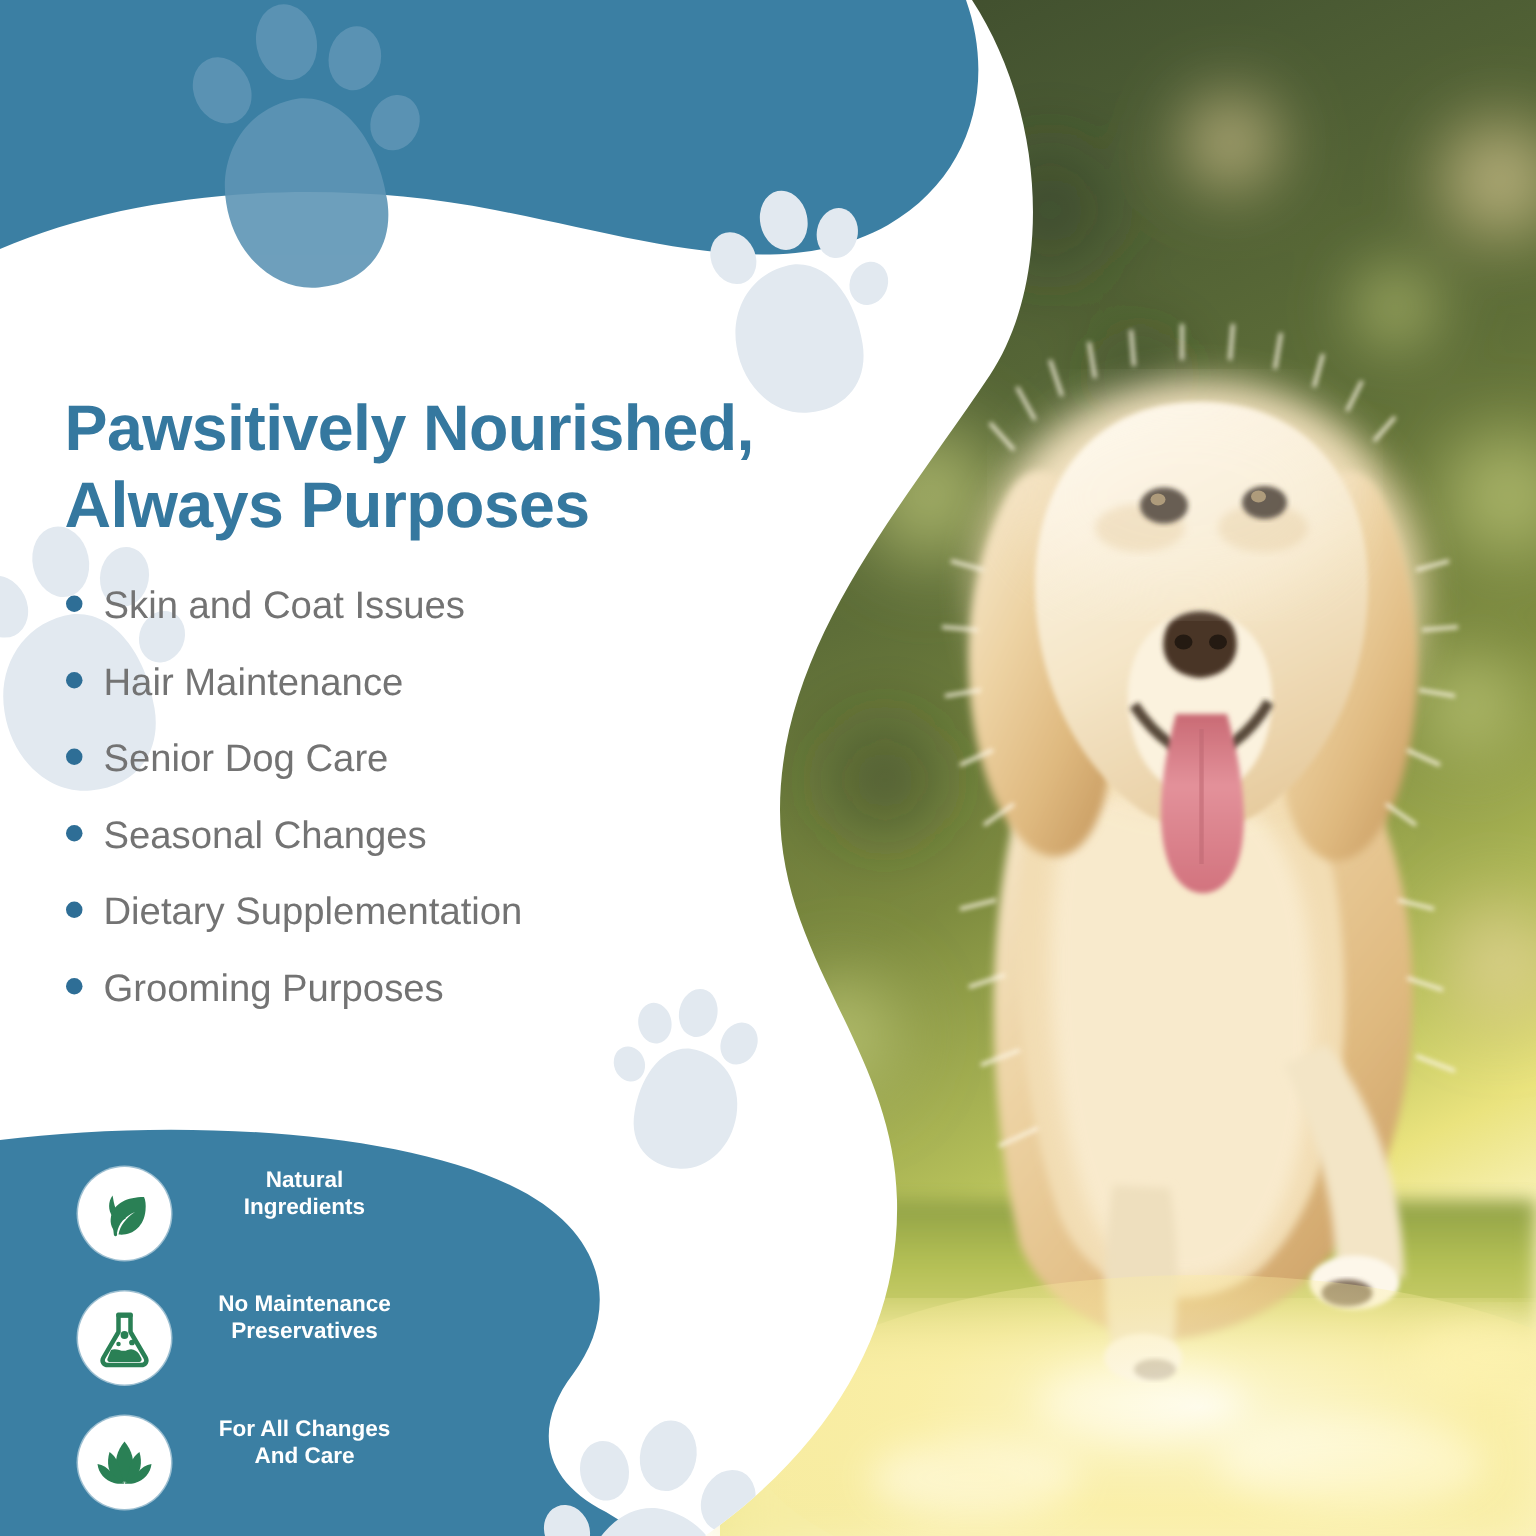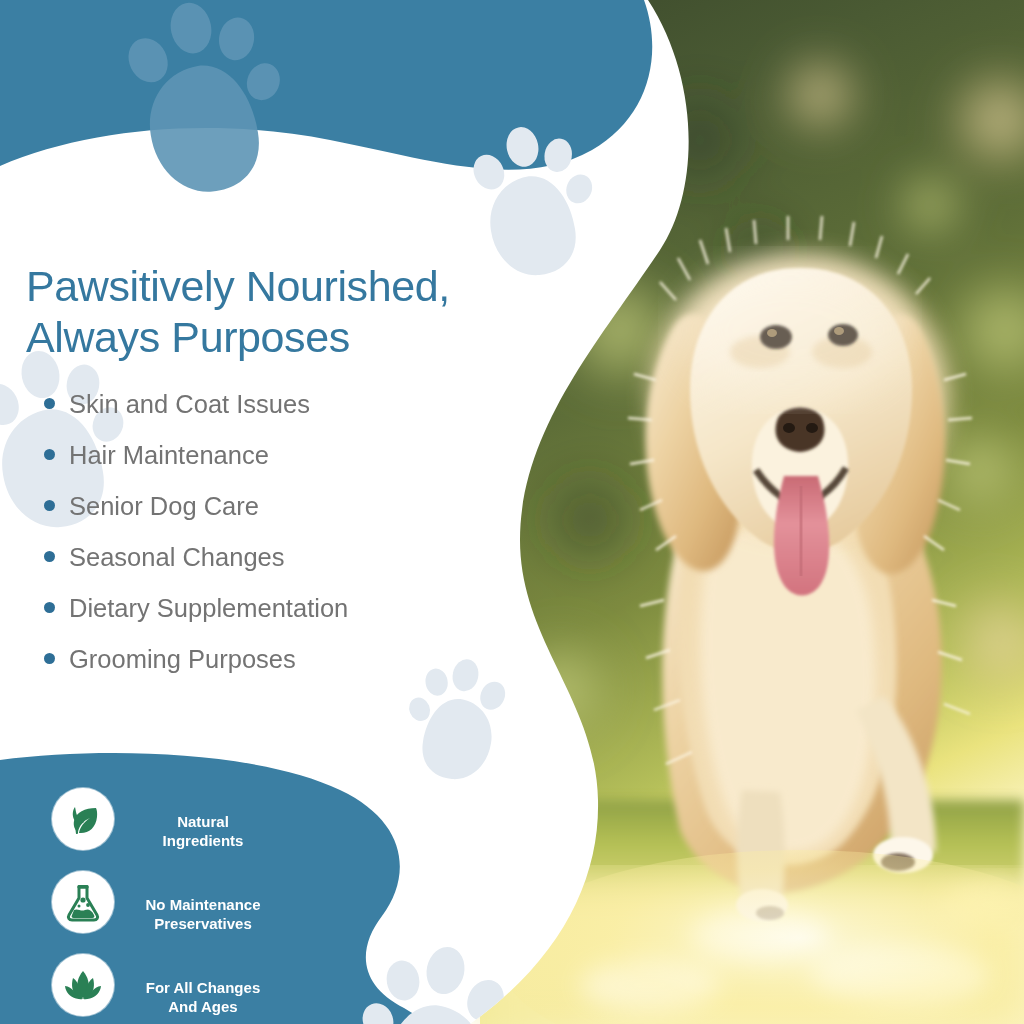--- a/index.html
+++ b/index.html
@@ -4,36 +4,36 @@
 <style>
   html,body{margin:0;padding:0;background:#fff;}
   body{width:1024px;height:1024px;overflow:hidden;font-family:"Liberation Sans",sans-serif;}
   #stage{position:relative;width:1024px;height:1024px;overflow:hidden;background:#ffffff;}
   #photoLayer,#shapeLayer,#contentLayer{position:absolute;inset:0;}
   #photoLayer{z-index:1;}
   #shapeLayer{z-index:2;pointer-events:none;}
   #contentLayer{z-index:3;}
 
   .headline{
-    position:absolute;left:26px;top:232px;width:470px;
-    font-size:43px;line-height:1.18;font-weight:normal;
+    position:absolute;left:43px;top:232px;width:470px;
+    font-size:43px;line-height:1.18;font-weight:bold;
     color:#35789f;letter-spacing:-0.4px;
   }
   .headline .l2{display:block;}
 
   .bullets{position:absolute;left:44px;top:392px;width:430px;}
   .bullet{display:flex;align-items:baseline;margin-bottom:25.5px;}
   .bullet .dot{
     width:11px;height:11px;border-radius:50%;background:#2e6e96;
     flex:0 0 11px;margin-right:14px;position:relative;top:-4px;
   }
   .bullet .btxt{font-size:25.5px;color:#737373;line-height:1;}
 
   .badges{position:absolute;left:52px;top:778px;}
-  .badge{display:flex;align-items:flex-end;height:72px;margin-bottom:11px;}
+  .badge{display:flex;align-items:flex-start;height:72px;margin-bottom:11px;}
   .badge .ring{
     width:62px;height:62px;border-radius:50%;background:#ffffff;
     flex:0 0 62px;display:flex;align-items:center;justify-content:center;
     box-shadow:0 0 0 1px rgba(255,255,255,.5);
   }
   .badge .btext{
     margin-left:19px;color:#ffffff;font-size:15px;font-weight:bold;
     line-height:1.22;text-align:center;width:140px;
   }
   .badge .btext span{display:block;}
@@ -340,19 +340,19 @@
             <path d="M31 13 C33 20 32 27 27 31 C24 33.4 21 33.6 21 33.6
                      C21 33.6 23.4 29 24.4 23.6 C25.4 18.6 28 15 31 13 Z" fill="#2A8055"></path>
             <path d="M3 21 C3.6 27 8 32 14 33.6 C18 34.6 21 34 21 34
                      C21 34 16 31 12.6 27 C9.6 23.4 6.6 21.4 3 21 Z" fill="#2A8055"></path>
             <path d="M39 21 C38.4 27 34 32 28 33.6 C24 34.6 21 34 21 34
                      C21 34 26 31 29.4 27 C32.4 23.4 35.4 21.4 39 21 Z" fill="#2A8055"></path>
           </svg>
         </span>
         <span class="btext">
           <span>For All Changes</span>
-          <span>And Ages</span>
+          <span>And Care</span>
         </span>
       </div>
 
     </div>
   </div>
 </div>
 
 </body></html>

